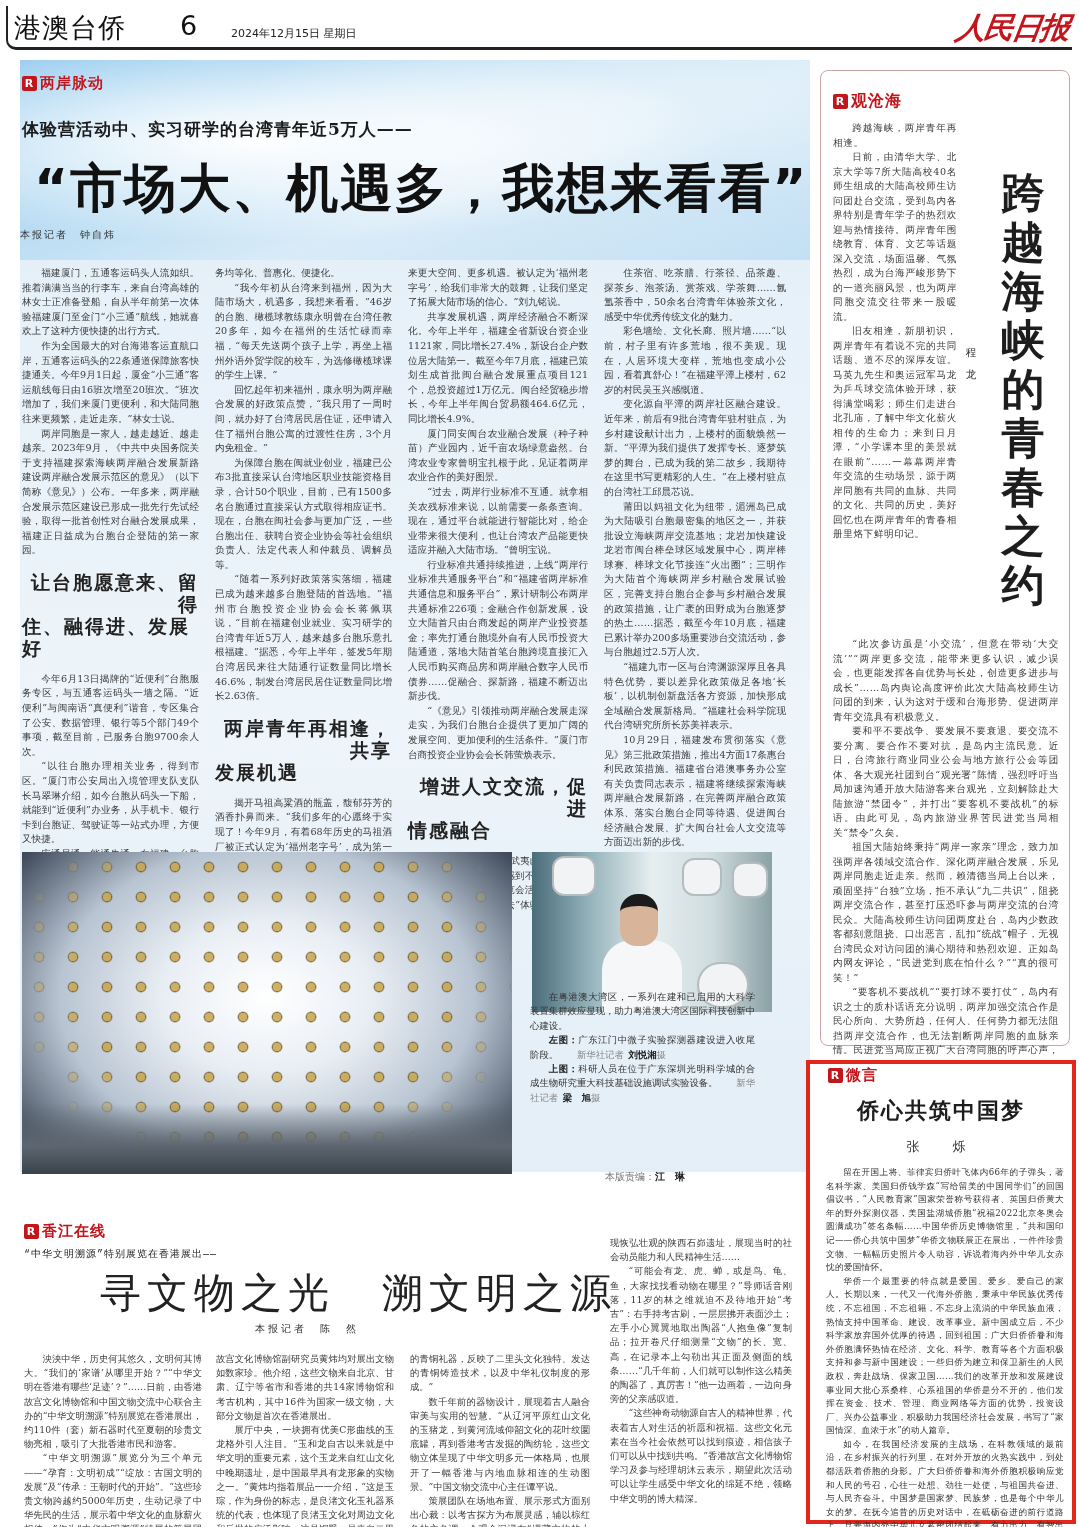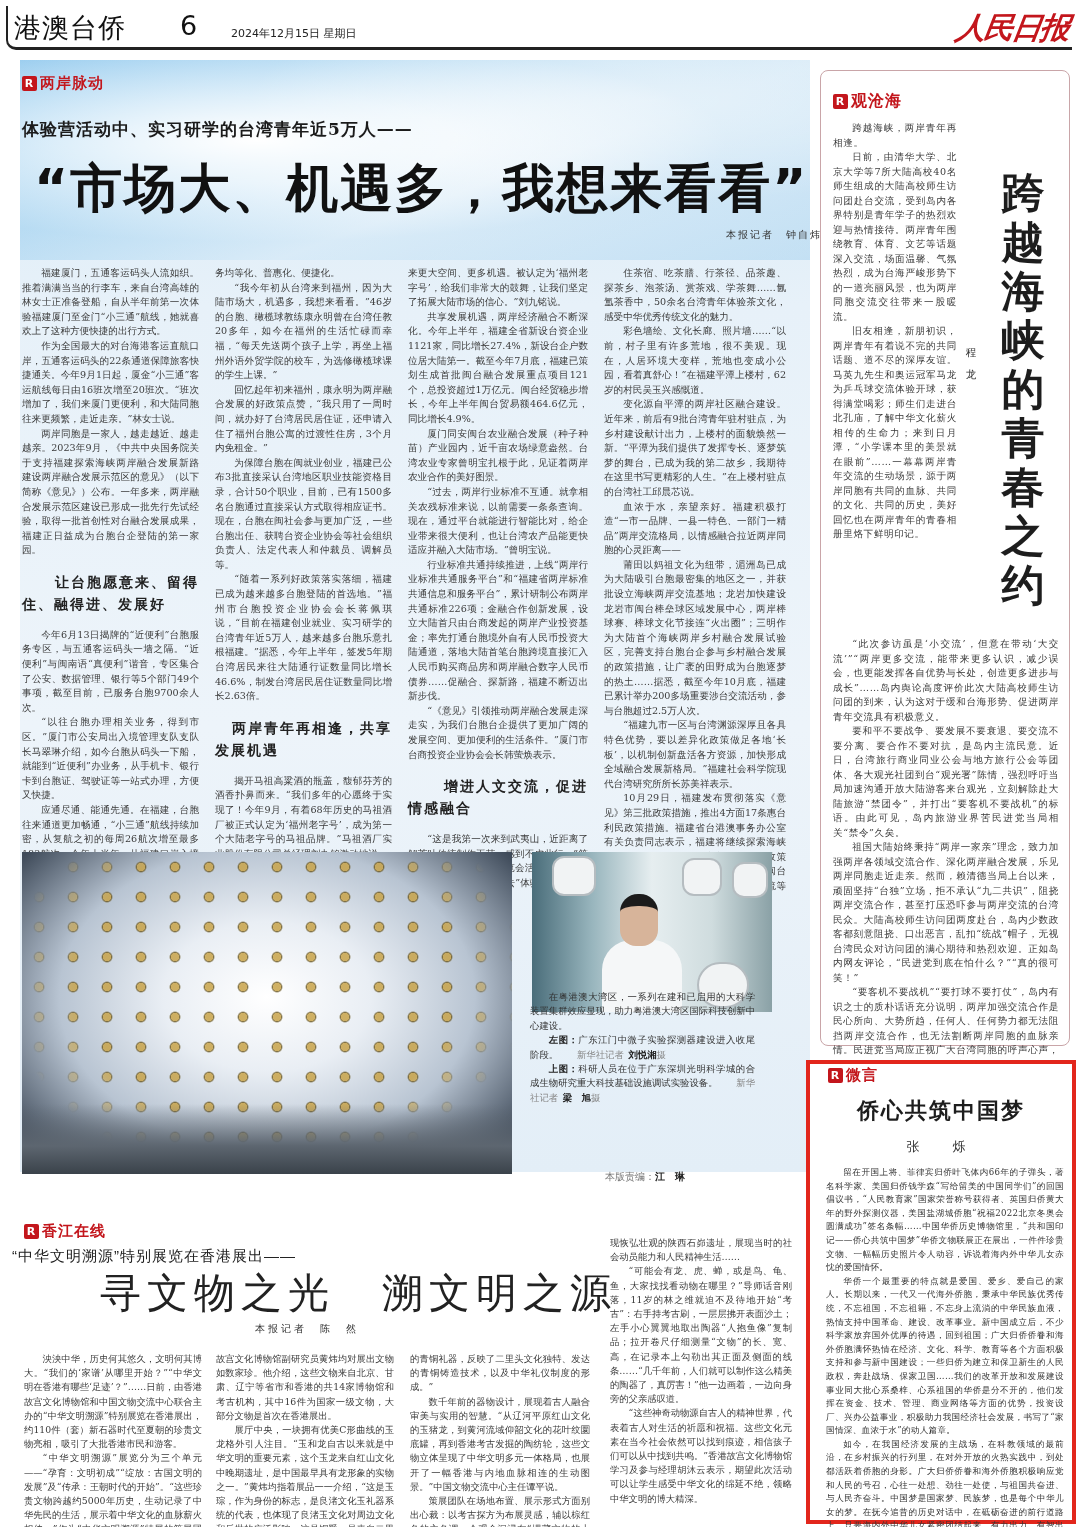--- a/index.html
+++ b/index.html
@@ -17,26 +17,26 @@
   .main-article { position: absolute; left: 20px; top: 60px; width: 790px; height: 1112px;
     background: linear-gradient(180deg, #d6e9f6 0%, #e7f1f9 22%, #edf4fa 60%, #e3eef7 100%); }
   .hero { position: absolute; left: 0; top: 0; width: 790px; height: 200px;
     background: radial-gradient(ellipse at 30% 40%, #ffffff 0%, rgba(255,255,255,0.6) 25%, rgba(168,210,238,0.3) 60%),
                 radial-gradient(ellipse at 80% 20%, #ffffff 0%, rgba(255,255,255,0) 45%),
                 linear-gradient(160deg, #8ec8ee 0%, #bfe0f5 35%, #eef6fc 60%, #cfe6f6 100%); }
   .column-tag { position: absolute; display: flex; align-items: center; font-family: "DejaVu Sans", sans-serif; font-weight: 700; color: #c3161c; font-size: 15px; letter-spacing: 1px; }
   .column-tag .r-icon { display: inline-block; width: 15px; height: 15px; background: #c3161c; color: #fff; font-size: 11px; line-height: 15px; text-align: center; margin-right: 3px; border-radius: 2px; }
   .hero .kicker { position: absolute; left: 2px; top: 58px; font-size: 17px; font-weight: 700; color: #1b1b1b; letter-spacing: 1px; }
   .hero .headline { position: absolute; left: 14px; top: 94px; font-family: "DejaVu Sans", sans-serif; font-size: 52px; font-weight: 700; color: #111; letter-spacing: 2px; white-space: nowrap; }
-  .hero .byline { position: absolute; left: 0; width: 802px; top: 168px; text-align: right; font-size: 10px; color: #333; letter-spacing: 2px; padding-left: 15px; }
+  .hero .byline { position: absolute; left: 0; width: 802px; top: 168px; text-align: left; font-size: 10px; color: #333; letter-spacing: 2px; }
 
   .col { position: absolute; font-size: 9.6px; line-height: 14.6px; color: #3a3a3a; text-align: justify; }
   .col p { text-indent: 2em; }
   .col p.noindent { text-indent: 0; }
-  .subhead { font-family: Liberation Mono, monospace; font-weight: 700; font-size: 14px; line-height: 22px; color: #222; margin: 14px 0 12px 0; letter-spacing: 2px; }
+  .subhead { font-family: Liberation Serif, serif; font-weight: 700; font-size: 19px; line-height: 22px; color: #222; margin: 14px 0 12px 0; letter-spacing: 2px; }
   .subhead .l1 { display: block; text-align: right; }
   .subhead .l2 { display: block; text-align: left; }
 
   
   .photo-left { position: absolute; left: 2px; top: 792px; width: 490px; height: 322px; overflow: hidden;
     background: radial-gradient(ellipse at 50% 45%, #ffffff 0%, #e9eef4 30%, #b8c4d2 60%, #3f4b5a 90%); }
   .photo-left .dots { position: absolute; inset: 0;
     background-image: radial-gradient(circle, #c9a44a 0 4px, #6d5a24 4.5px, transparent 6px);
     background-size: 34px 30px; opacity: 0.85;
     -webkit-mask-image: radial-gradient(ellipse at 50% 40%, #000 0%, #000 55%, transparent 75%);
@@ -51,21 +51,21 @@
   .caption { position: absolute; left: 530px; top: 990px; width: 225px; font-size: 9.4px; line-height: 14.4px; color: #333; text-align: justify; }
   .caption p { text-indent: 2em; }
   .caption b { font-family: "DejaVu Sans", sans-serif; font-weight: 700; color: #222; }
   .caption .credit { color: #888; font-family: "DejaVu Sans", sans-serif; }
   .caption .credit-name { font-family: "DejaVu Sans", sans-serif; font-weight: 700; color: #222; }
   .editor { position: absolute; left: 605px; top: 1170px; font-family: "DejaVu Sans", sans-serif; font-size: 10px; color: #777; }
   .editor b { color: #222; }
 
   
   .hk-tag { left: 24px; top: 1222px; }
-  .hk-kicker { position: absolute; left: 12px; top: 1247px; font-family: Liberation Sans, sans-serif; font-size: 15px; color: #222; letter-spacing: 1px; }
+  .hk-kicker { position: absolute; left: 24px; top: 1247px; font-family: Liberation Mono, monospace; font-size: 10px; color: #222; letter-spacing: 1px; }
   .hk-byline { position: absolute; left: 255px; top: 1322px; font-size: 10px; color: #333; letter-spacing: 3px; }
 
   
   .sidebar-box { position: absolute; left: 820px; top: 70px; width: 250px; height: 976px; border: 1.5px solid #c9a5a8; border-radius: 8px; background: #fff; }
   .sidebar-box .column-tag { left: 12px; top: 20px; font-size: 16px; }
   .vertical-title { position: absolute; left: 172px; top: 98px; width: 60px; font-size: 43px; font-weight: 700; line-height: 49px; color: #1d1d1d; text-align: center; }
   .vertical-author { position: absolute; left: 143px; top: 270px; width: 14px; font-size: 10.5px; line-height: 22px; color: #333; text-align: center; }
   .sb-col { position: absolute; font-size: 9.6px; line-height: 14.5px; color: #3a3a3a; text-align: justify; letter-spacing: 0.6px; }
   .sb-col p { text-indent: 2em; }
 
@@ -138,21 +138,20 @@
       <span class="l1">增进人文交流，促进</span>
       <span class="l2">情感融合</span>
     </div>
     <p>“这是我第一次来到武夷山，近距离了解茶叶传统制作工艺，感到不虚此行。”第十六届海峡两岸茶业博览会活动之一，“武夷之友”两岸青年“嗅茶去”体验营活动中，台湾青年叶人豪说。</p>
   </div>
 
   <div class="col" style="left:584px;top:206px;width:182px;">
     <p>住茶宿、吃茶膳、行茶径、品茶趣、探茶乡、泡茶汤、赏茶戏、学茶舞……氤氲茶香中，50余名台湾青年体验茶文化，感受中华优秀传统文化的魅力。</p>
     <p>彩色墙绘、文化长廊、照片墙……“以前，村子里有许多荒地，很不美观。现在，人居环境大变样，荒地也变成小公园，看着真舒心！”在福建平潭上楼村，62岁的村民吴玉兴感慨道。</p>
     <p>变化源自平潭的两岸社区融合建设。近年来，前后有9批台湾青年驻村驻点，为乡村建设献计出力，上楼村的面貌焕然一新。“平潭为我们提供了发挥专长、逐梦筑梦的舞台，已成为我的第二故乡，我期待在这里书写更精彩的人生。”在上楼村驻点的台湾社工邱晨芯说。</p>
-    <p>血浓于水，亲望亲好。福建积极打造“一市一品牌、一县一特色、一部门一精品”两岸交流格局，以情感融合拉近两岸同胞的心灵距离——</p>
     <p>莆田以妈祖文化为纽带，湄洲岛已成为大陆吸引台胞最密集的地区之一，并获批设立海峡两岸交流基地；龙岩加快建设龙岩市闽台棒垒球区域发展中心，两岸棒球赛、棒球文化节接连“火出圈”；三明作为大陆首个海峡两岸乡村融合发展试验区，完善支持台胞台企参与乡村融合发展的政策措施，让广袤的田野成为台胞逐梦的热土……据悉，截至今年10月底，福建已累计举办200多场重要涉台交流活动，参与台胞超过2.5万人次。</p>
     <p>“福建九市一区与台湾渊源深厚且各具特色优势，要以差异化政策做足各地‘长板’，以机制创新盘活各方资源，加快形成全域融合发展新格局。”福建社会科学院现代台湾研究所所长苏美祥表示。</p>
     <p>10月29日，福建发布贯彻落实《意见》第三批政策措施，推出4方面17条惠台利民政策措施。福建省台港澳事务办公室有关负责同志表示，福建将继续探索海峡两岸融合发展新路，在完善两岸融合政策体系、落实台胞台企同等待遇、促进闽台经济融合发展、扩大闽台社会人文交流等方面迈出新的步伐。</p>
   </div>
 
   <div class="photo-left" title="广东江门中微子实验探测器">
     <div class="dots"></div>
     <div class="floor"></div>
   </div>
   <div class="photo-right" title="科研人员调试实验设备">

